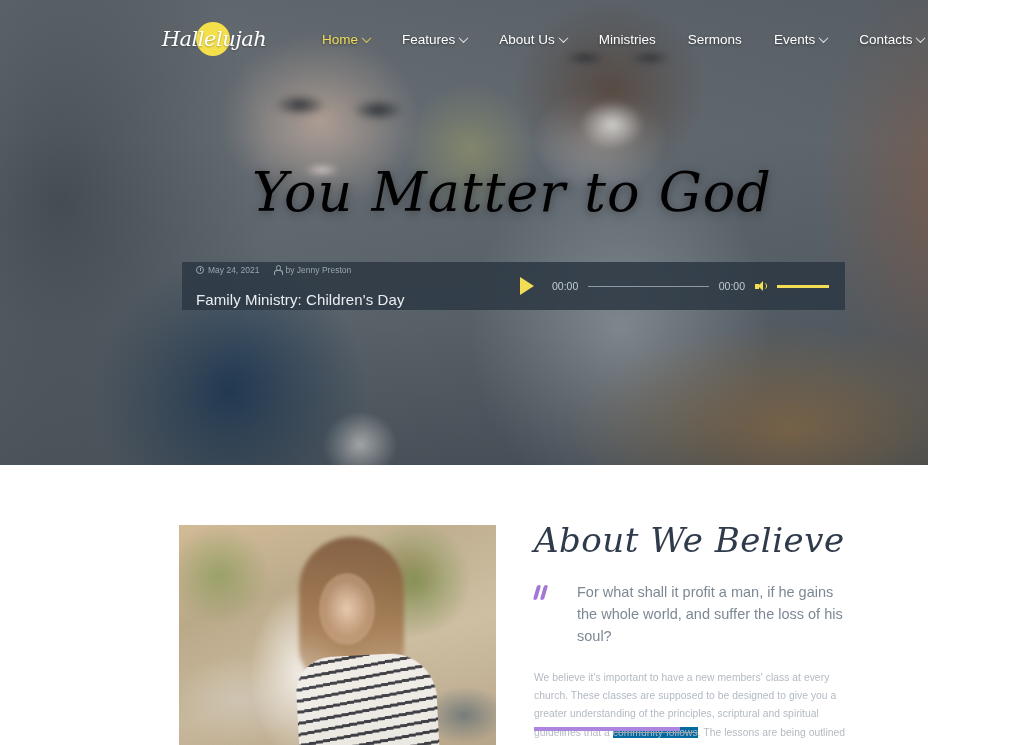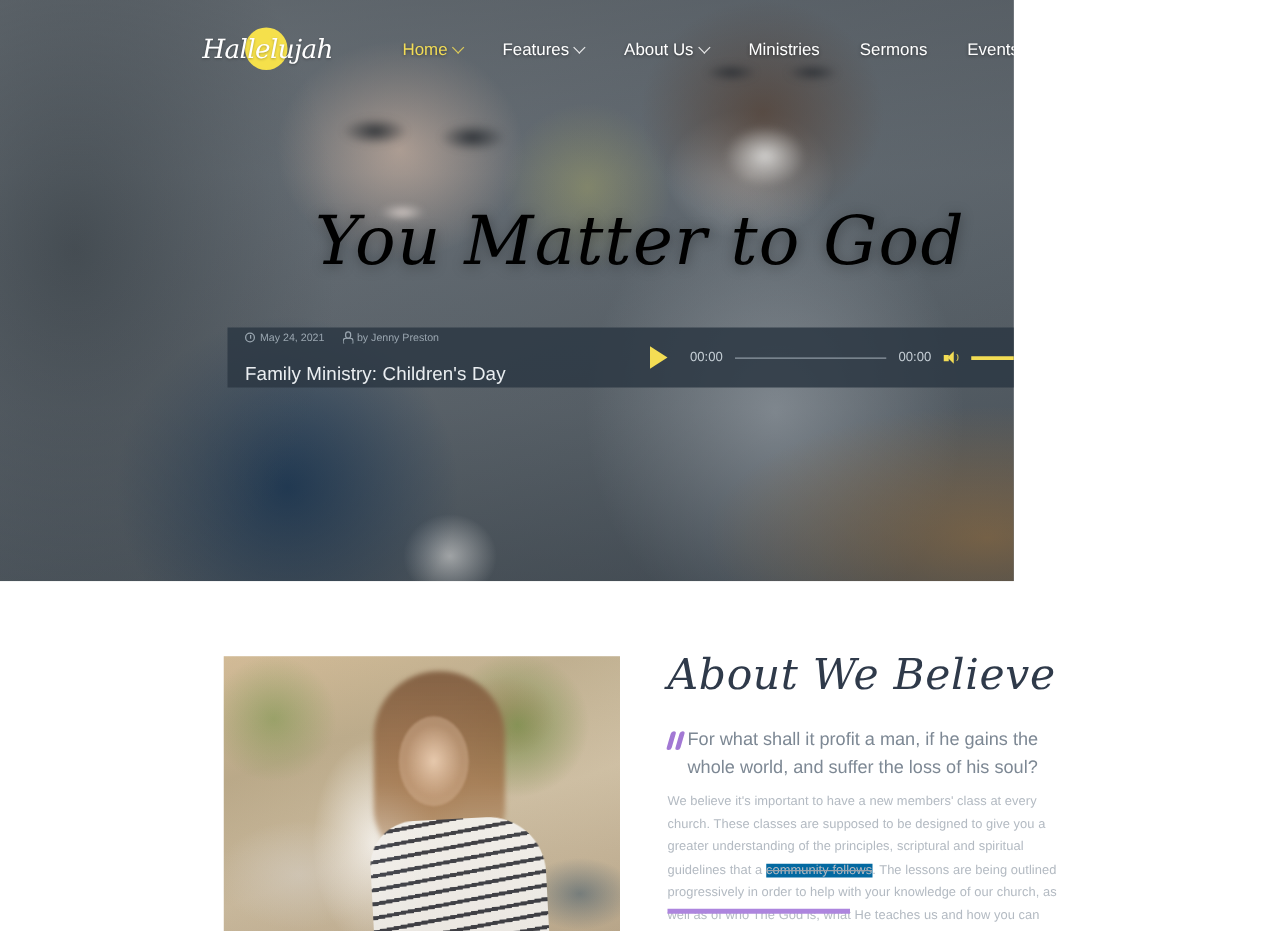--- a/index.html
+++ b/index.html
@@ -9,21 +9,21 @@
     height: 745px;
     overflow: hidden;
     background: #ffffff;
     font-family: "Liberation Sans", sans-serif;
   }
 
   .page { position: relative; width: 1024px; height: 745px; background:#fff; }
 
   
   .hero {
-    position: absolute; left:0; top:0; width:811px; height:465px;
+    position: absolute; left:0; top:0; width:928px; height:465px;
     overflow:hidden;
     background: #6f767b;
   }
   .hero-photo {
     position:absolute; inset:0;
     background:
       
       radial-gradient(ellipse 280px 400px at 60px 200px, rgba(70,78,84,.95), rgba(70,78,84,0) 75%),
       
       radial-gradient(ellipse 320px 150px at 790px 430px, rgba(168,126,74,.85), rgba(168,126,74,0) 70%),
@@ -244,21 +244,21 @@
   .believe-body { position:absolute; left:534px; top:58px; width:320px; }
   .believe-title {
     font-family:"DejaVu Serif", serif;
     font-style: italic;
     font-size:34px;
     color:#2f3a4a;
     line-height:1.05;
     margin-bottom:22px;
     letter-spacing:.5px;
   }
-  .quote-row { display:flex; gap:1px; margin-bottom:8px; }
+  .quote-row { display:flex; gap:28px; margin-bottom:22px; }
   .quote-mark {
     flex:none; width:15px; height:16px; position:relative; margin-top:4px;
   }
   .quote-mark span {
     position:absolute; top:0;
     width:3.5px; height:15px;
     background:#a278d4;
     border-radius:2px;
     transform: skewX(-16deg);
   }

